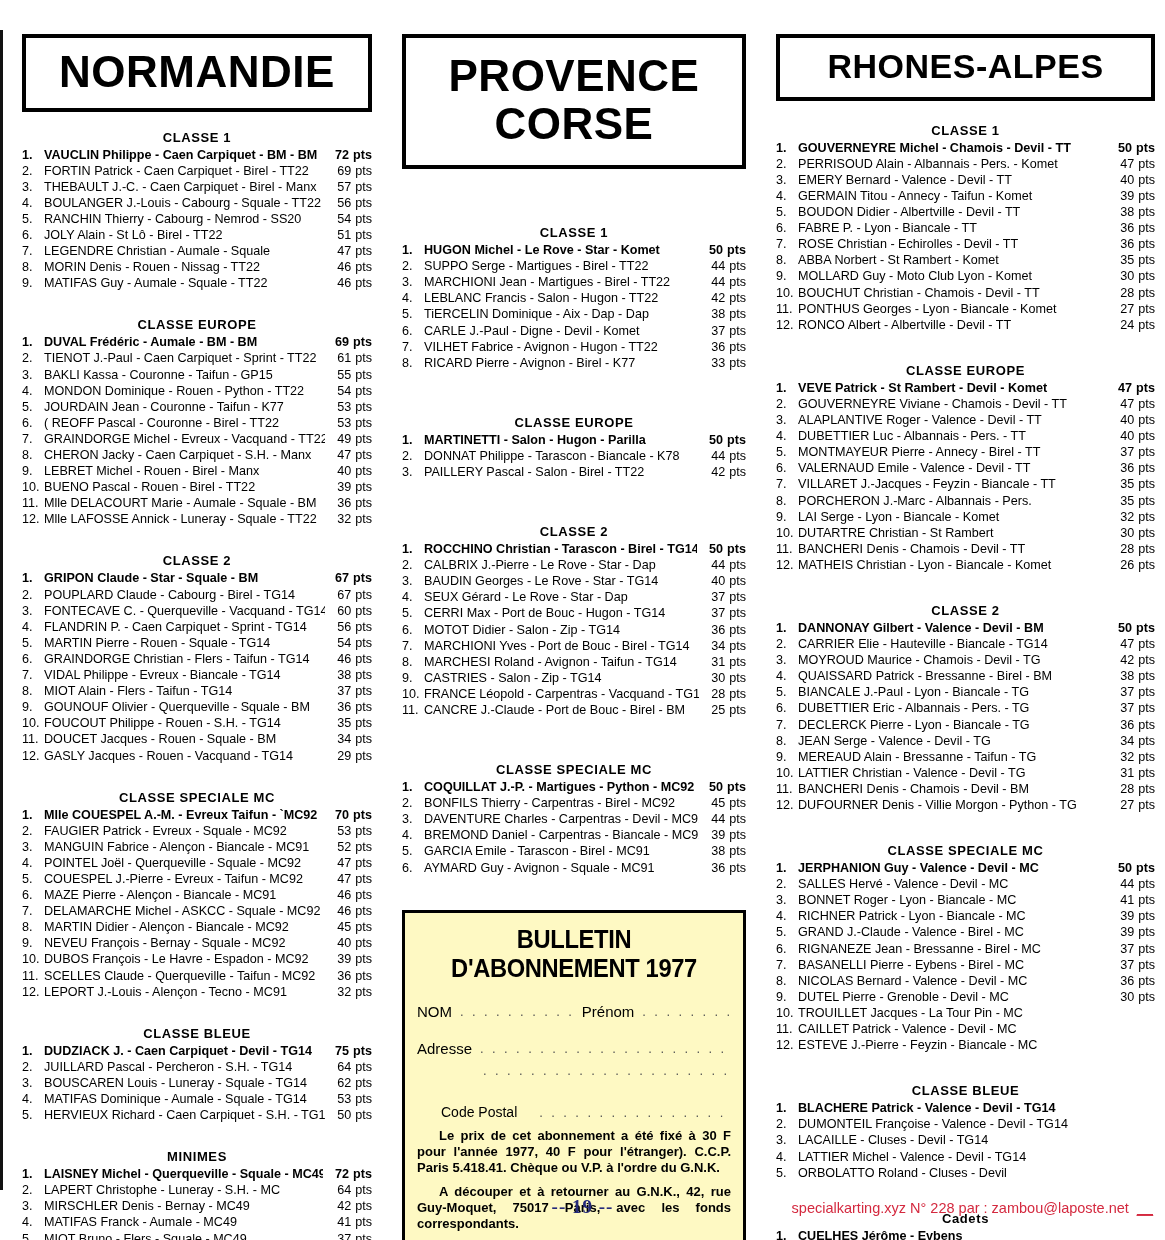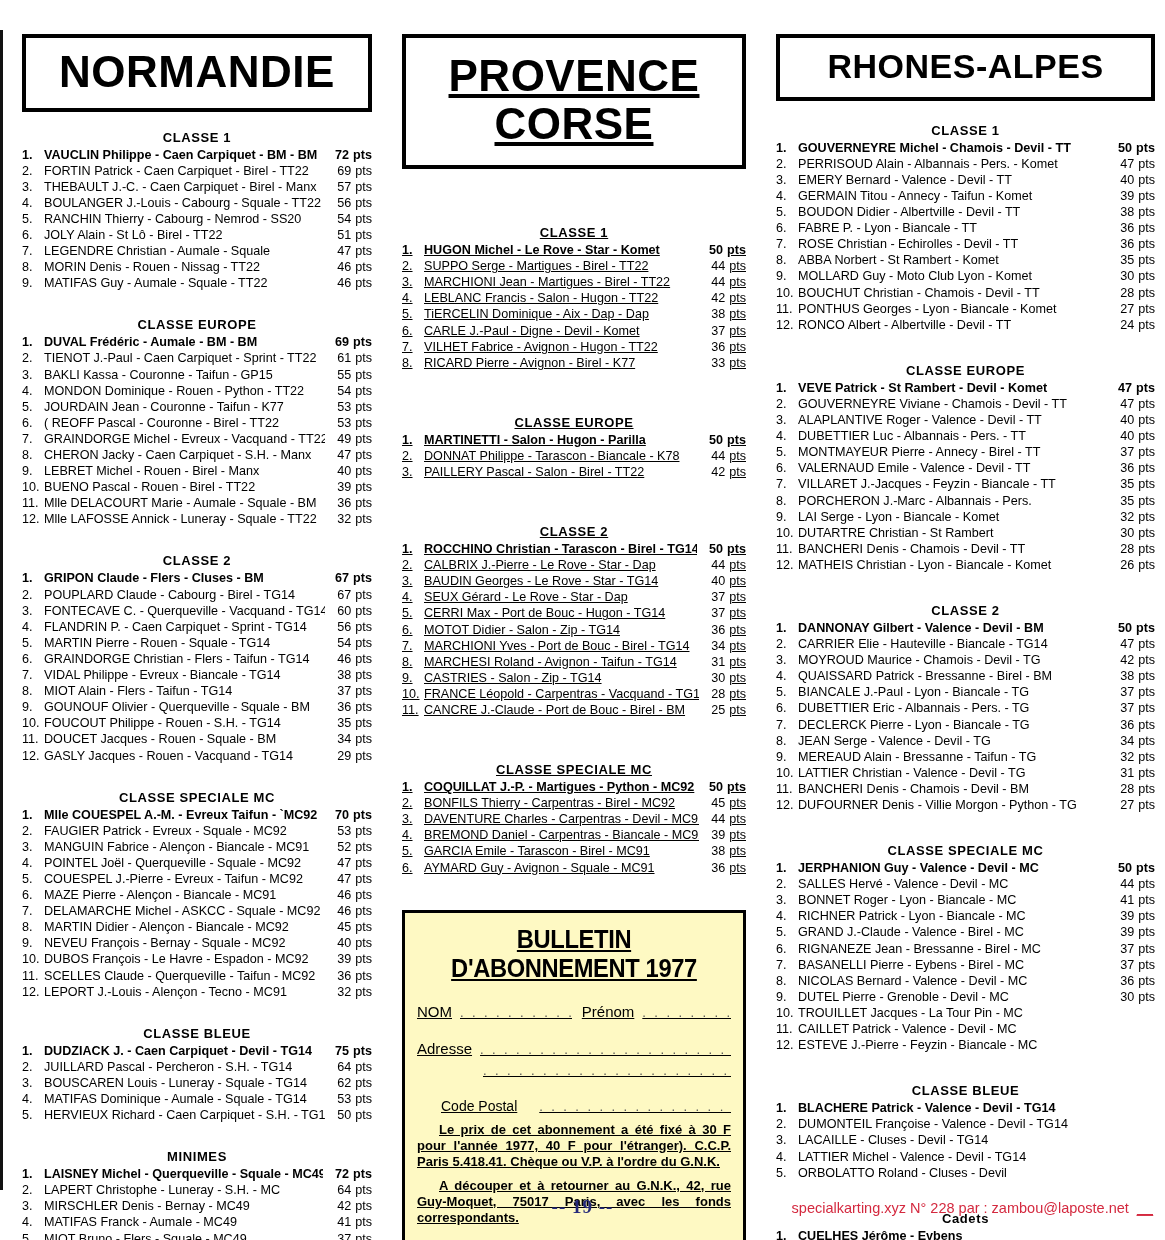--- a/index.html
+++ b/index.html
@@ -27,21 +27,21 @@
     top: 0; left: 0;
     width: 1165px; height: 1192px;
     display: flex;
     flex-direction: row;
   }
   .col {
     position: relative;
     height: 100%;
   }
   .col-normandie { width: 382px; padding: 34px 10px 0 22px; }
-  .col-provence  { width: 376px; padding: 34px 12px 0 20px; text-decoration: underline; }
+  .col-provence  { width: 376px; padding: 34px 12px 0 20px; }
   .col-rhones    { width: 407px; padding: 34px 10px 0 18px; }
 
   
   .vrule {
     position: absolute;
     top: 30px;
     width: 3px;
     height: 1160px;
     background: #111;
   }
@@ -115,21 +115,21 @@
     font-weight: bold;
     font-size: 25.5px;
     letter-spacing: -0.4px;
     text-align: center;
     margin: 2px 0 10px 0;
     transform: scaleX(0.93);
     transform-origin: center;
   }
   .field-line {
     display: flex;
-    align-items: flex-end;
+    align-items: center;
     font-size: 15px;
     margin: 20px 0 6px 0;
   }
   .field-line .lbl { flex: 0 0 auto; padding-right: 8px; }
   .field-line .dots {
     flex: 1 1 auto;
     font-size: 13px;
     letter-spacing: 2.4px;
     color: #555;
     overflow: hidden;
@@ -140,21 +140,21 @@
     font-size: 13px;
     letter-spacing: 2.4px;
     color: #555;
     margin: 6px 0 6px 66px;
     white-space: nowrap;
     overflow: hidden;
   }
   .cp-line {
     display: flex; align-items: baseline;
     font-size: 14px;
-    margin: 20px 0 4px 0;
+    margin: 26px 0 4px 0;
     gap: 12px;
   }
   .cp-line .lbl { flex: 0 0 auto; padding-left: 24px; padding-right: 10px; }
   .cp-line .dots {
     flex: 1 1 auto; font-size: 13px; letter-spacing: 2.4px; color: #555;
     overflow: hidden; white-space: nowrap; text-align: right;
   }
   .bull-para {
     font-size: 13px;
     font-weight: bold;
@@ -315,21 +315,21 @@
             <div class="row">
               <span class="rank">12.</span>
               <span class="who">Mlle LAFOSSE Annick - Luneray - Squale - TT22</span>
               <span class="pts"><span class="n">32</span><span class="u">pts</span></span>
             </div>
           </div>
           <div class="class-head spaced">CLASSE 2</div>
           <div class="results">
             <div class="row first">
               <span class="rank">1.</span>
-              <span class="who">GRIPON Claude - Flers - Cluses - BM</span>
+              <span class="who">GRIPON Claude - Star - Squale - BM</span>
               <span class="pts"><span class="n">67</span><span class="u">pts</span></span>
             </div>
             <div class="row">
               <span class="rank">2.</span>
               <span class="who">POUPLARD Claude - Cabourg - Birel - TG14</span>
               <span class="pts"><span class="n">67</span><span class="u">pts</span></span>
             </div>
             <div class="row">
               <span class="rank">3.</span>
               <span class="who">FONTECAVE C. - Querqueville - Vacquand - TG14</span>

